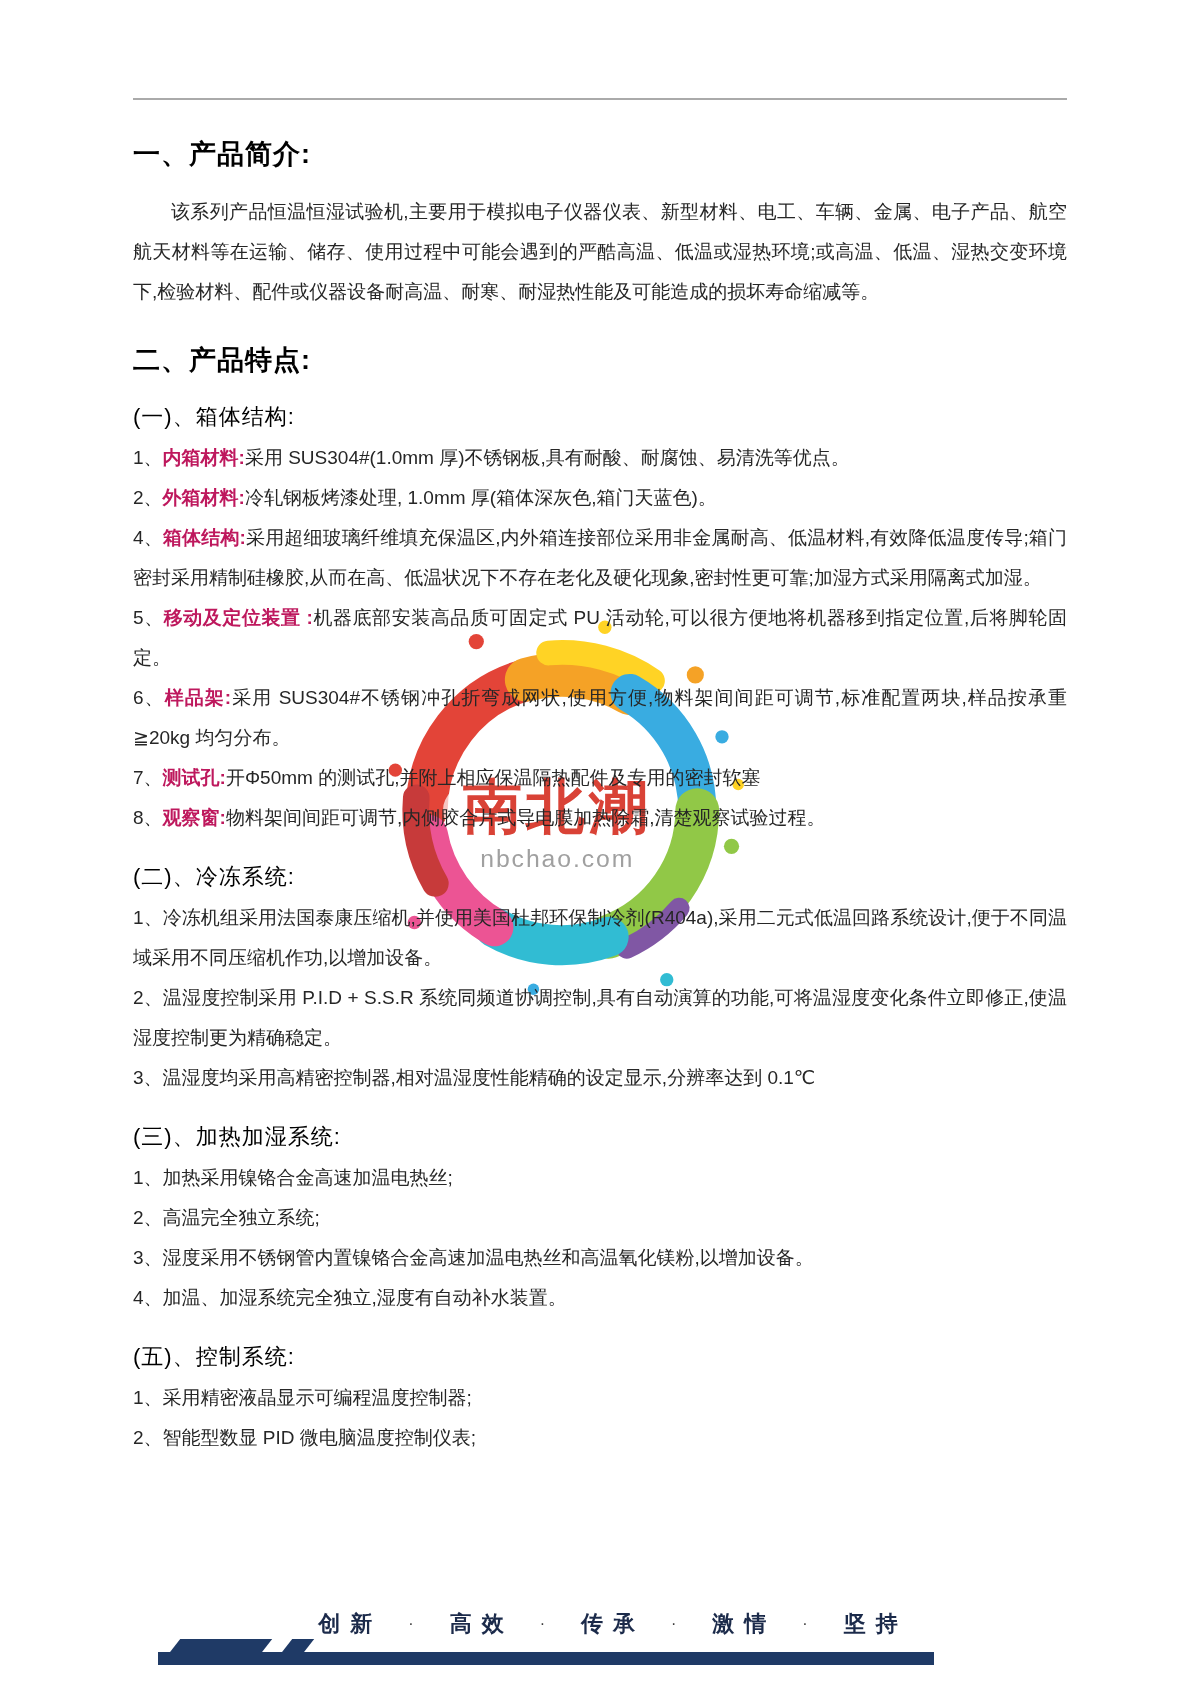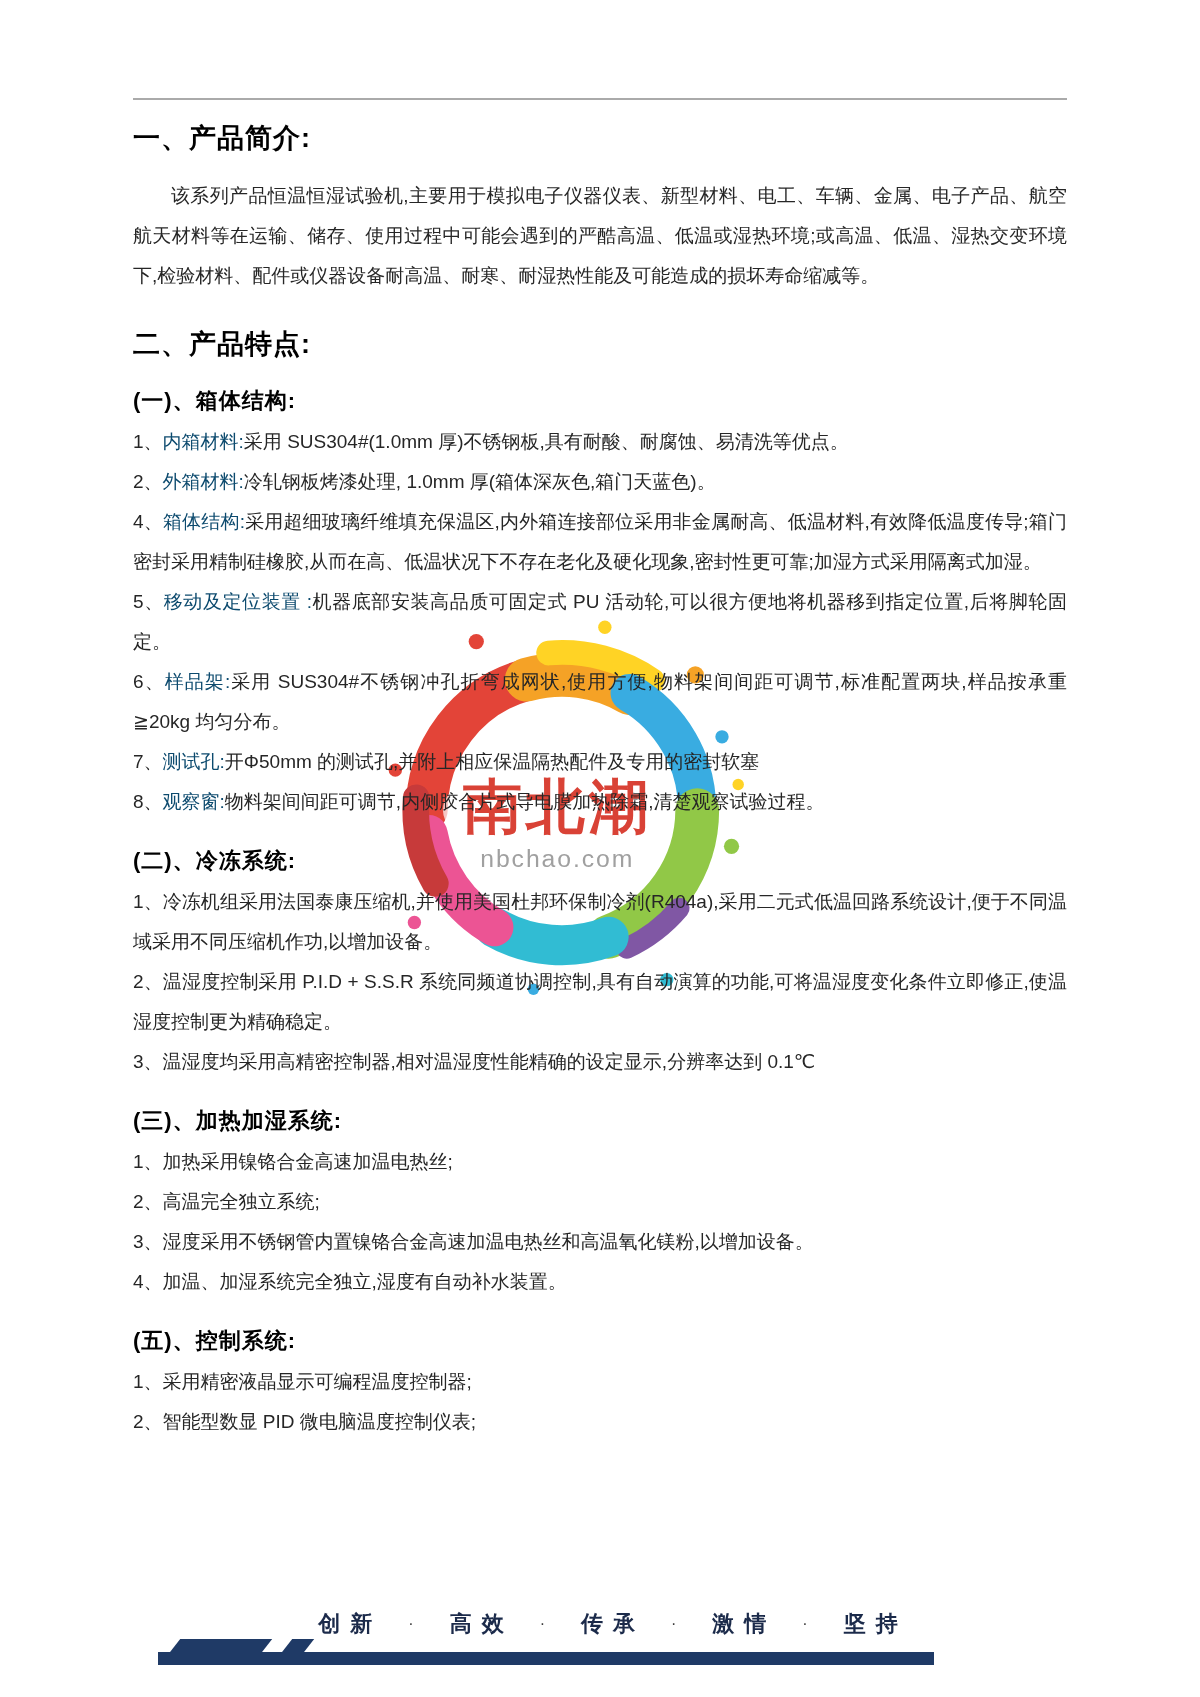--- a/index.html
+++ b/index.html
@@ -13,38 +13,38 @@
     font-family:"Liberation Sans","DejaVu Sans",sans-serif;
     color:#262626;
   }
   .content {
     position:absolute; left:133px; top:98px; width:934px; z-index:2;
   }
   .topline { border-top:2px solid #aaaaaa; width:100%; }
 
   .h-main {
     font-size:27px; font-weight:700; color:#000;
-    margin-top:20px; letter-spacing:1px;
+    margin-top:36px; letter-spacing:1px;
   }
   .intro-para {
     margin-top:20px;
     font-size:19px; line-height:40px;
     text-align:justify; text-indent:2em;
     color:#262626;
   }
   .h-main.second { margin-top:30px; }
   .h-sub {
-    font-size:22px; font-weight:700; color:#000;
+    font-size:22px; font-weight:400; color:#000;
     margin-top:24px; margin-bottom:6px; letter-spacing:1px;
   }
   .item {
     font-size:19px; line-height:40px;
     text-align:justify; color:#262626;
   }
-  .item strong { font-weight:400; color:#0c4a6e; }
+  .item strong { font-weight:700; color:#be185d; }
 
   
   .watermark {
     position:absolute; left:362px; top:608px; width:400px; height:412px;
     z-index:1; opacity:0.95; pointer-events:none;
   }
 
   
   .footer { position:absolute; left:0; right:0; bottom:0; height:92px; z-index:3; }
   .slogan {

